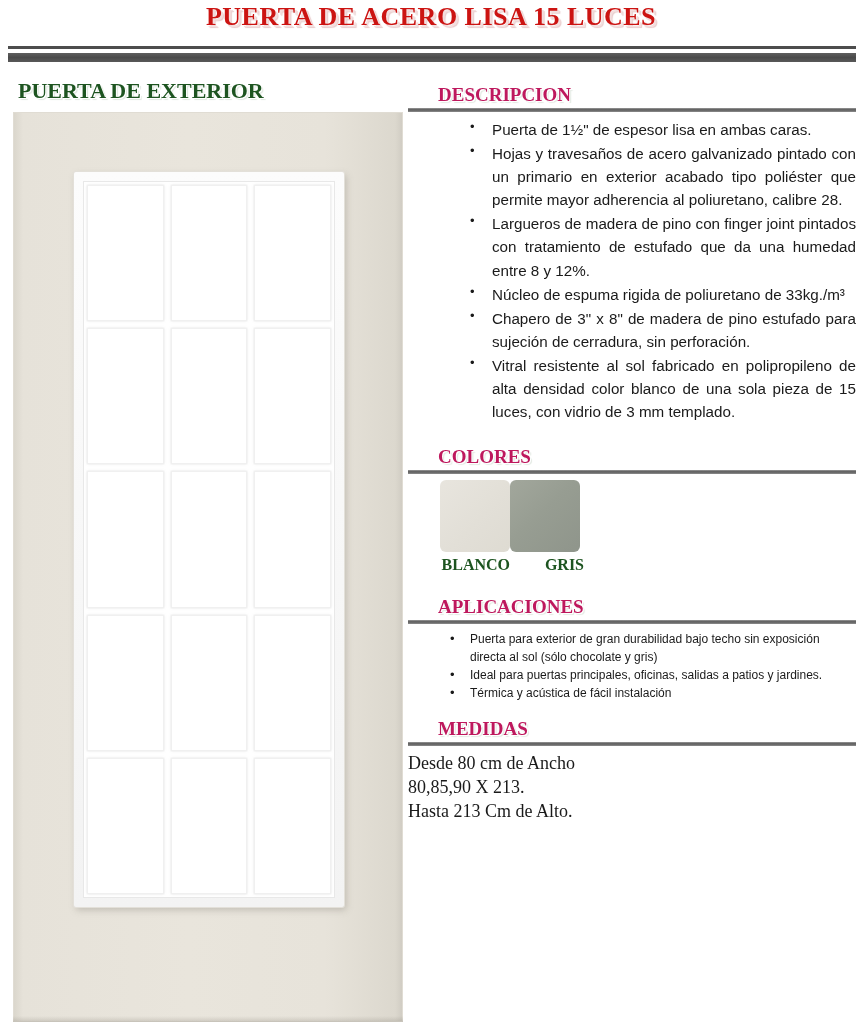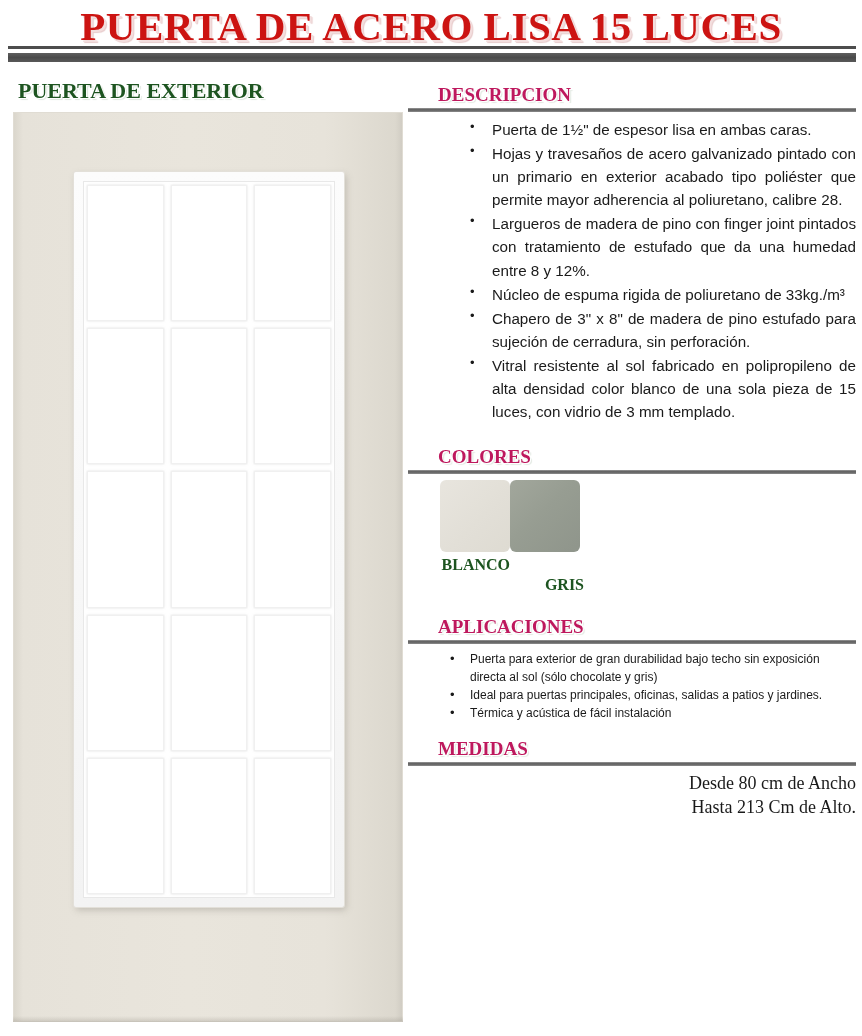--- a/index.html
+++ b/index.html
@@ -17,21 +17,21 @@
 
   
   .page-title {
     position: absolute;
     top: 2px;
     left: 0;
     width: 862px;
     text-align: center;
     font-family: "Liberation Serif", serif;
     font-weight: bold;
-    font-size: 41px;
+    font-size: 26px;
     letter-spacing: 0.5px;
     color: #cc1412;
     text-shadow: 2px 2px 0 #f3dede, 3px 3px 1px #e8cccc;
   }
   .rule-thin {
     position: absolute;
     left: 8px;
     top: 46px;
     width: 848px;
     height: 3px;
@@ -177,21 +177,21 @@
   .swatch-labels {
     display: flex;
     margin: 4px 0 0 32px;
     font-family: "Liberation Serif", serif;
     font-weight: bold;
     font-size: 16px;
     color: #1d5420;
     text-shadow: 1px 1px 0 #ffffff;
   }
   .swatch-labels span { width: 70px; text-align: right; }
-  .swatch-labels span:last-child { margin-left: 4px; margin-top: 20px; }
+  .swatch-labels span:last-child { margin-left: 4px; }
 
   
   ul.apps {
     margin: 0;
     padding: 0;
     list-style: none;
     font-size: 12px;
     color: #1a1a1a;
     line-height: 1.5;
   }
@@ -203,21 +203,21 @@
   ul.apps li::before {
     content: "\2022";
     position: absolute;
     left: 42px;
     top: -1px;
     font-size: 13px;
   }
 
   
   .medidas-lines {
-    text-align: right;
+    text-align: left;
     font-family: "Liberation Serif", serif;
     font-size: 18px;
     color: #1a1a1a;
     line-height: 1.33;
     margin-top: 2px;
   }
   .spacer-lg { height: 22px; }
   .spacer-md { height: 16px; }
 </style>
 </head>
@@ -298,16 +298,17 @@
     <li>Ideal para puertas principales, oficinas, salidas a patios y jardines.</li>
     <li>Térmica y acústica de fácil instalación</li>
   </ul>
 
   <div class="spacer-md"></div>
 
   <div class="section-heading">MEDIDAS</div>
   <div class="section-rule"></div>
   <div class="medidas-lines">
     <div>Desde 80 cm de Ancho</div>
+    <div>80,85,90 X 213.</div>
     <div>Hasta 213 Cm de Alto.</div>
   </div>
 
 </div>
 
 </body></html>

